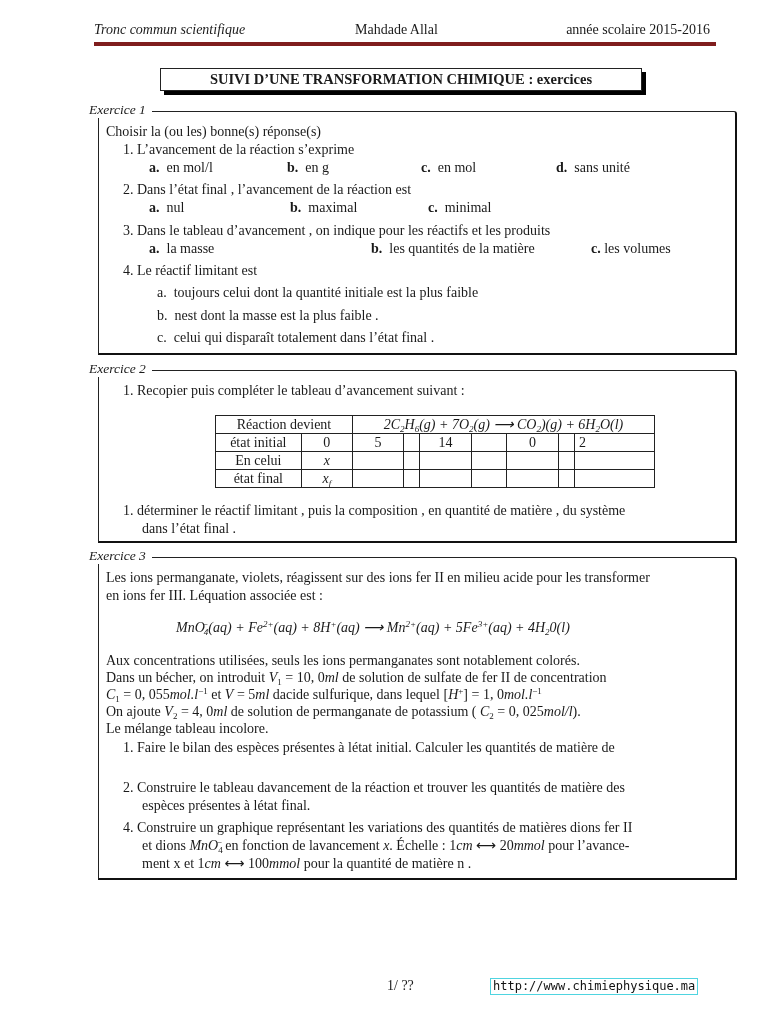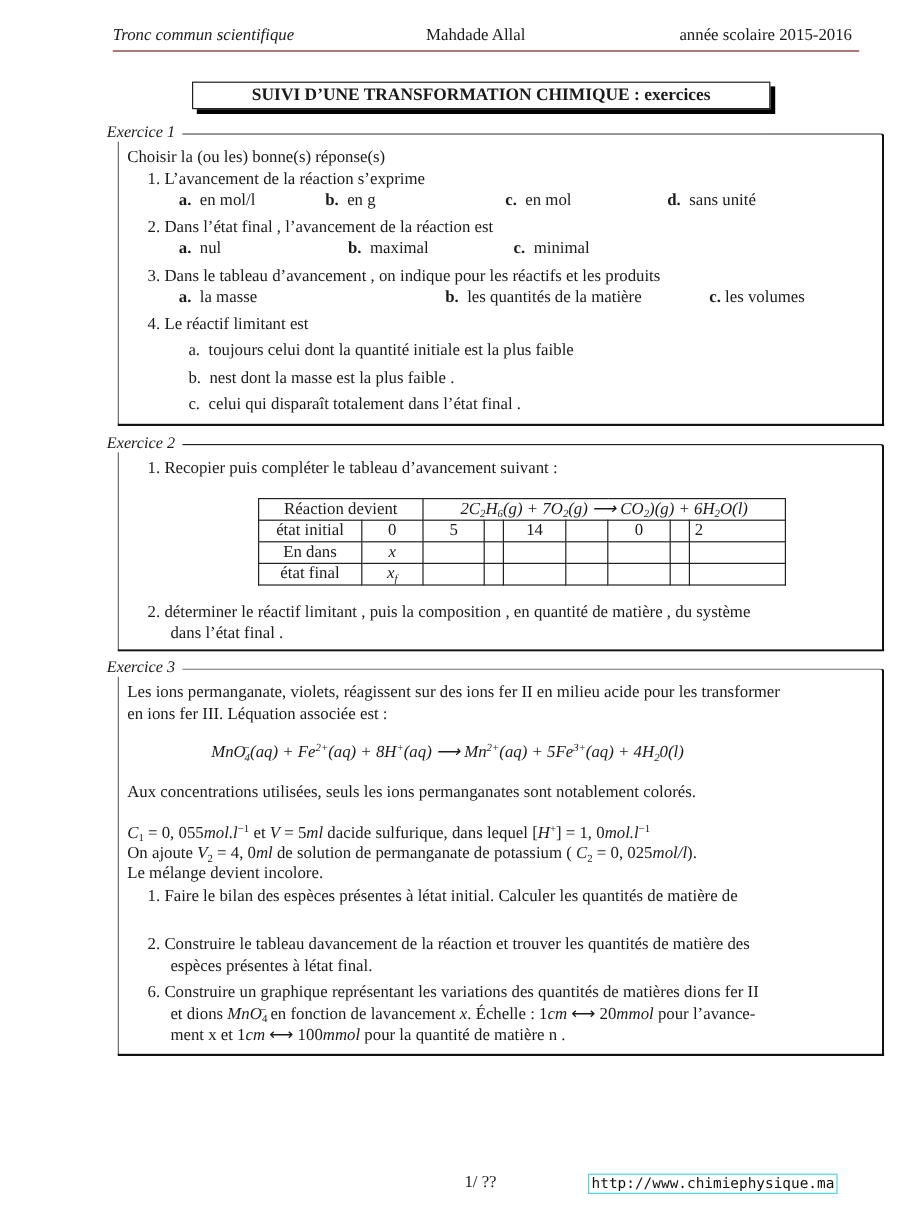--- a/index.html
+++ b/index.html
@@ -4,21 +4,21 @@
 <style>
   html, body { margin: 0; padding: 0; background: #ffffff; }
   body {
     width: 768px; height: 1024px; position: relative; overflow: hidden;
     font-family: "DejaVu Serif", "Liberation Serif", serif;
     color: #1a1a1a;
   }
   .header-row {
     position: absolute; left: 94px; top: 22px; width: 622px; height: 20px;
     font-family: "Liberation Serif", serif; font-size: 14px;
-    border-bottom: 1px solid #7f1d1d;
+    border-bottom: 4px solid #7f1d1d;
   }
   .header-row span { position: absolute; top: 0; white-space: nowrap; }
   .h-left { left: 0; font-style: italic; }
   .h-center { left: 261px; }
   .h-right { right: 6px; }
 
   .title-box {
     position: absolute; left: 160px; top: 68px; width: 480px; height: 21px;
     border: 1px solid #222; background: #fff;
     box-shadow: 4px 4px 0 #000;
@@ -74,21 +74,21 @@
   <span class="h-right">année scolaire 2015-2016</span>
 </div>
 
 <div class="title-box">SUIVI D’UNE TRANSFORMATION CHIMIQUE : exercices</div>
 
 <div class="ex-label" style="top:102px;">Exercice 1</div>
 <div class="ex-box" style="top:111px; height:241px;">
   <div class="line" style="left:7px; top:11px;">Choisir la (ou les) bonne(s) réponse(s)</div>
   <div class="line" style="left:24px; top:29px;">1. L’avancement de la réaction s’exprime</div>
   <div class="line" style="left:50px; top:47px;"><span class="b">a.</span>&nbsp; <span>en mol/l</span></div>
-  <div class="line" style="left:172px; top:47px;"><span class="b">b.</span>&nbsp; <span>en g</span></div>
+  <div class="line" style="left:188px; top:47px;"><span class="b">b.</span>&nbsp; <span>en g</span></div>
   <div class="line" style="left:322px; top:47px;"><span class="b">c.</span>&nbsp; <span>en mol</span></div>
   <div class="line" style="left:457px; top:47px;"><span class="b">d.</span>&nbsp; <span>sans unité</span></div>
 
   <div class="line" style="left:24px; top:69px;">2. Dans l’état final , l’avancement de la réaction est</div>
   <div class="line" style="left:50px; top:87px;"><span class="b">a.</span>&nbsp; <span>nul</span></div>
   <div class="line" style="left:191px; top:87px;"><span class="b">b.</span>&nbsp; <span>maximal</span></div>
   <div class="line" style="left:329px; top:87px;"><span class="b">c.</span>&nbsp; <span>minimal</span></div>
 
   <div class="line" style="left:24px; top:110px;">3. Dans le tableau d’avancement , on indique pour les réactifs et les produits</div>
   <div class="line" style="left:50px; top:128px;"><span class="b">a.</span>&nbsp; <span>la masse</span></div>
@@ -116,21 +116,21 @@
       <td style="width:50px;">0</td>
       <td style="width:50px;">5</td>
       <td style="width:15px;"></td>
       <td style="width:51px;">14</td>
       <td style="width:34px;"></td>
       <td style="width:51px;">0</td>
       <td style="width:15px;"></td>
       <td class="left" style="width:75px;">2</td>
     </tr>
     <tr>
-      <td>En dans</td>
+      <td>En celui</td>
       <td class="i">x</td>
       <td></td>
           <td></td>
           <td></td>
           <td></td>
           <td></td>
           <td></td>
           <td></td>
     </tr>
     <tr>
@@ -140,38 +140,39 @@
           <td></td>
           <td></td>
           <td></td>
           <td></td>
           <td></td>
           <td></td>
     </tr>
   </tbody>
     </table>
 
-  <div class="line" style="left:24px; top:131px;">2. déterminer le réactif limitant , puis la composition , en quantité de matière , du système</div>
+  <div class="line" style="left:24px; top:131px;">1. déterminer le réactif limitant , puis la composition , en quantité de matière , du système</div>
   <div class="line" style="left:43px; top:149px;">dans l’état final .</div>
 </div>
 
 <div class="ex-label" style="top:548px;">Exercice 3</div>
 <div class="ex-box" style="top:557px; height:320px;">
   <div class="line" style="left:7px; top:11px;">Les ions permanganate, violets, réagissent sur des ions fer II en milieu acide pour les transformer</div>
   <div class="line" style="left:7px; top:29px;">en ions fer III. Léquation associée est :</div>
 
   <div class="line i" style="left:77px; top:61px;">MnO<sub style="margin-left:-1px">4</sub><sup style="margin-left:-6px">−</sup>(aq) + Fe<sup>2+</sup>(aq) + 8H<sup>+</sup>(aq) ⟶ Mn<sup>2+</sup>(aq) + 5Fe<sup>3+</sup>(aq) + 4H<sub>2</sub>0(l)</div>
 
   <div class="line" style="left:7px; top:94px;">Aux concentrations utilisées, seuls les ions permanganates sont notablement colorés.</div>
+  <div class="line" style="left:7px; top:111px;">Dans un bécher, on introduit <span class="i">V</span><sub>1</sub> = 10, 0<span class="i">ml</span> de solution de sulfate de fer II de concentration</div>
   <div class="line" style="left:7px; top:128px;"><span class="i">C</span><sub>1</sub> = 0, 055<span class="i">mol.l</span><sup>−1</sup> et <span class="i">V</span> = 5<span class="i">ml</span> dacide sulfurique, dans lequel [<span class="i">H</span><sup>+</sup>] = 1, 0<span class="i">mol.l</span><sup>−1</sup></div>
   <div class="line" style="left:7px; top:145px;">On ajoute <span class="i">V</span><sub>2</sub> = 4, 0<span class="i">ml</span> de solution de permanganate de potassium ( <span class="i">C</span><sub>2</sub> = 0, 025<span class="i">mol/l</span>).</div>
-  <div class="line" style="left:7px; top:162px;">Le mélange devient incolore.</div>
+  <div class="line" style="left:7px; top:162px;">Le mélange tableau incolore.</div>
 
   <div class="line" style="left:24px; top:181px;">1. Faire le bilan des espèces présentes à létat initial. Calculer les quantités de matière de</div>
   <div class="line" style="left:24px; top:221px;">2. Construire le tableau davancement de la réaction et trouver les quantités de matière des</div>
   <div class="line" style="left:43px; top:239px;">espèces présentes à létat final.</div>
-  <div class="line" style="left:24px; top:261px;">6. Construire un graphique représentant les variations des quantités de matières dions fer II</div>
+  <div class="line" style="left:24px; top:261px;">4. Construire un graphique représentant les variations des quantités de matières dions fer II</div>
   <div class="line" style="left:43px; top:279px;">et dions <span class="i">MnO</span><sub>4</sub><sup style="margin-left:-6px">−</sup> en fonction de lavancement <span class="i">x</span>. Échelle : 1<span class="i">cm</span> ⟷ 20<span class="i">mmol</span> pour l’avance-</div>
   <div class="line" style="left:43px; top:297px;">ment x et 1<span class="i">cm</span> ⟷ 100<span class="i">mmol</span> pour la quantité de matière n .</div>
 </div>
 
 <div class="footer-page">1/ ??</div>
 <div class="footer-link">http://www.chimiephysique.ma</div>
 
 </body></html>

